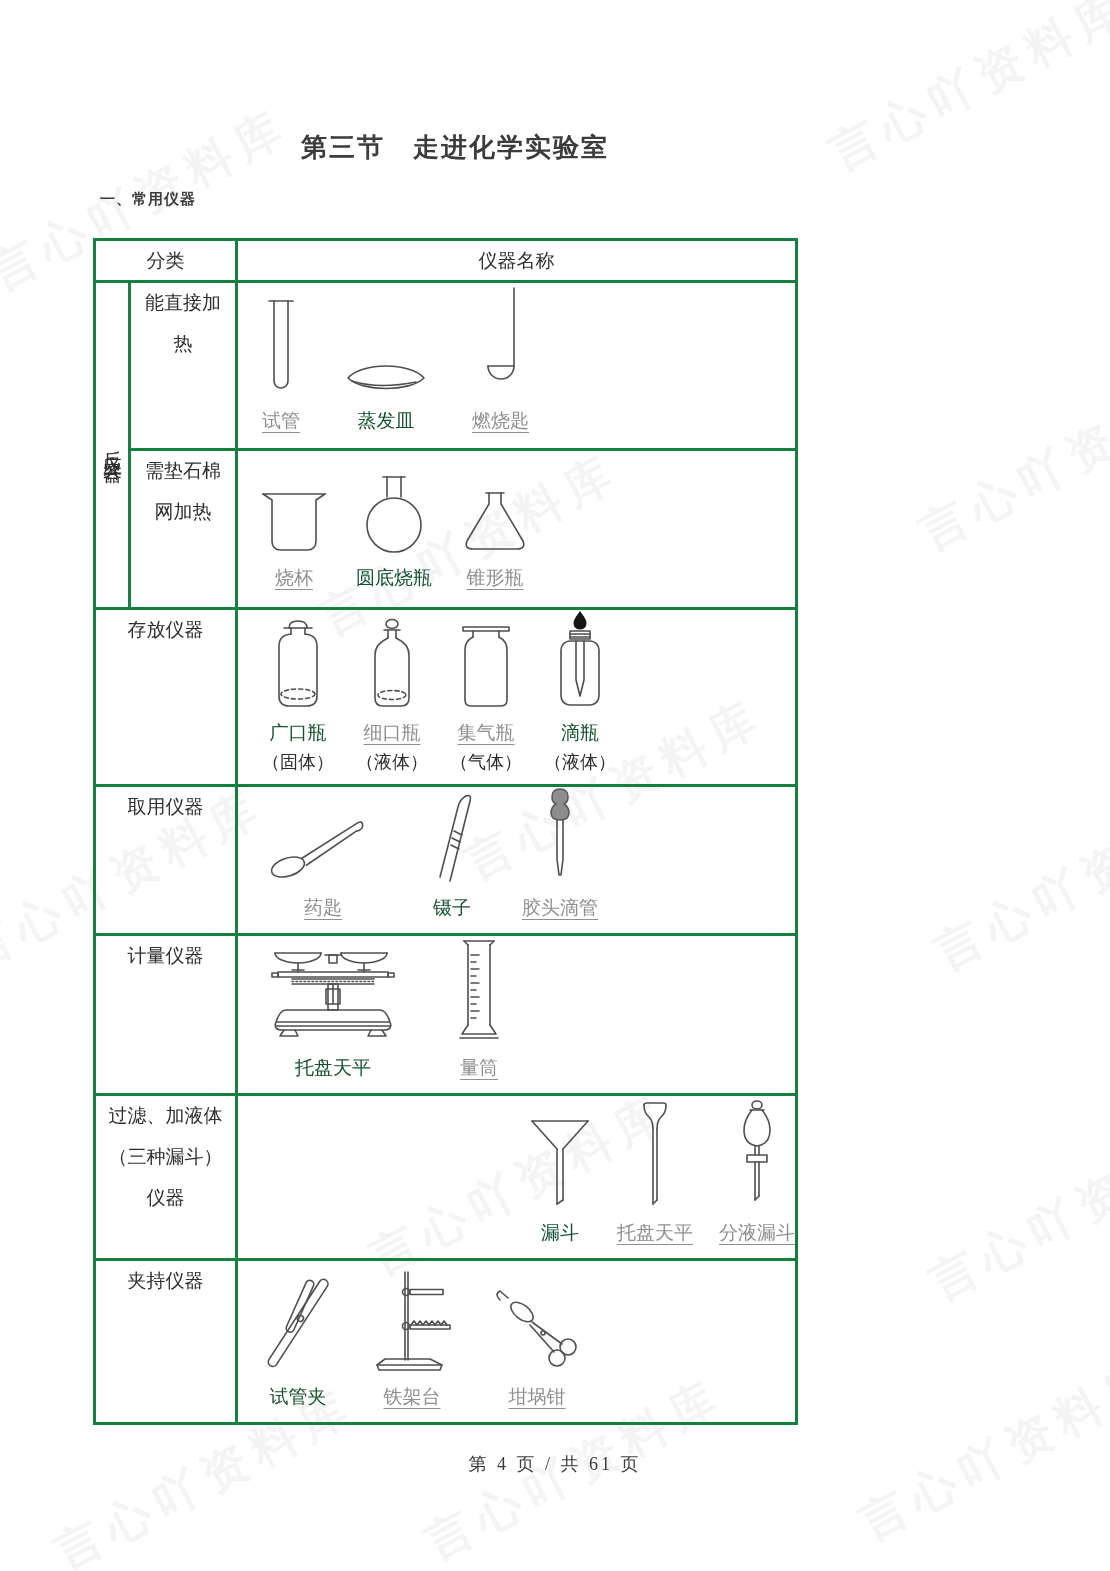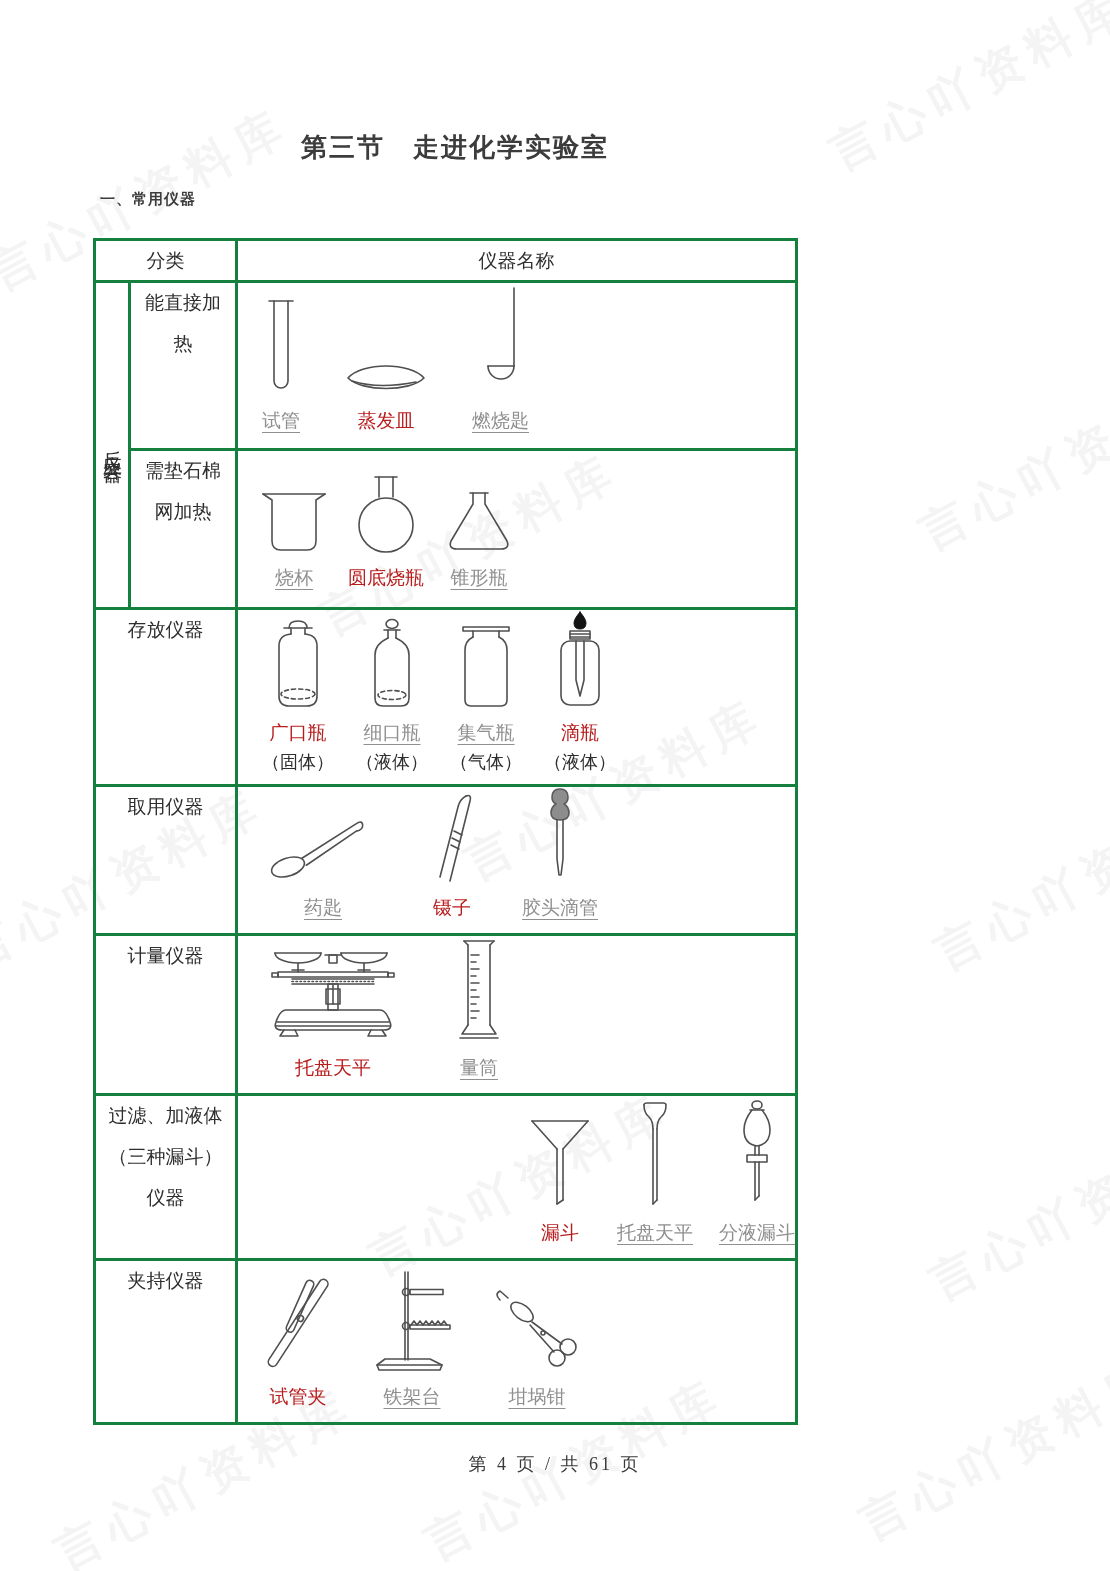--- a/index.html
+++ b/index.html
@@ -46,30 +46,30 @@
   }
   td.equip{vertical-align:bottom;}
   .items{display:flex;align-items:flex-end;}
   .item{display:flex;flex-direction:column;align-items:center;}
   .art{display:block;}
   .art path,.art circle,.art ellipse,.art rect,.art line{
     stroke:#4f4f4f;fill:none;stroke-width:1.6;stroke-linecap:round;stroke-linejoin:round;
   }
   .art .fill-dark{fill:#141414;stroke:#141414;stroke-width:1;}
   .art .fill-gray{fill:#8d8d8d;stroke:#5a5a5a;}
-  .lbl{font-size:19px;margin-top:10px;color:#b91c1c;white-space:nowrap;}
+  .lbl{font-size:19px;margin-top:10px;color:#14532d;white-space:nowrap;}
   .sub{font-size:18px;margin-top:4px;color:#2e2e2e;white-space:nowrap;}
   .answer{
     color:#8f8f8f;
     text-decoration:underline;text-decoration-color:#8f8f8f;
     text-underline-offset:5px;
   }
   
   .r1 .items{padding:0 0 14px 24px;gap:44px;}
-  .r2 .items{padding:0 0 16px 22px;gap:20px;}
+  .r2 .items{padding:0 0 16px 22px;gap:28px;}
   .r3 .items{padding:0 0 10px 24px;gap:22px;}
   .r4 .items{padding:0 0 12px 26px;gap:42px;}
   .r5 .items{padding:0 0 12px 30px;gap:58px;}
   .r6 .items{padding:0 0 12px 22px;gap:26px;justify-content:flex-end;}
   .r7 .items{padding:0 0 12px 24px;gap:38px;}
   .page-footer{
     position:absolute;left:0;top:1452px;width:1110px;text-align:center;
     font-size:18px;color:#3a3a3a;letter-spacing:3px;
   }
 </style>

